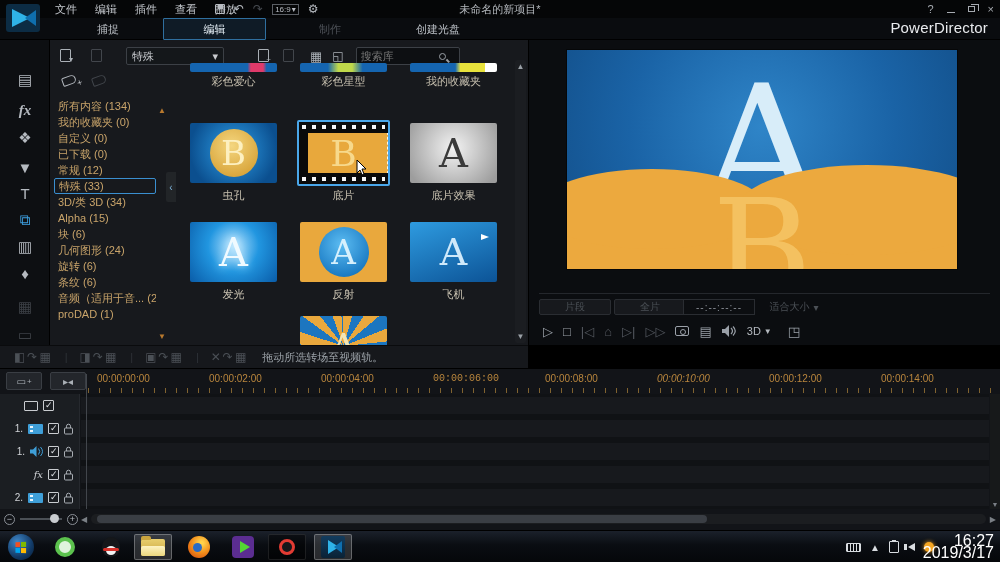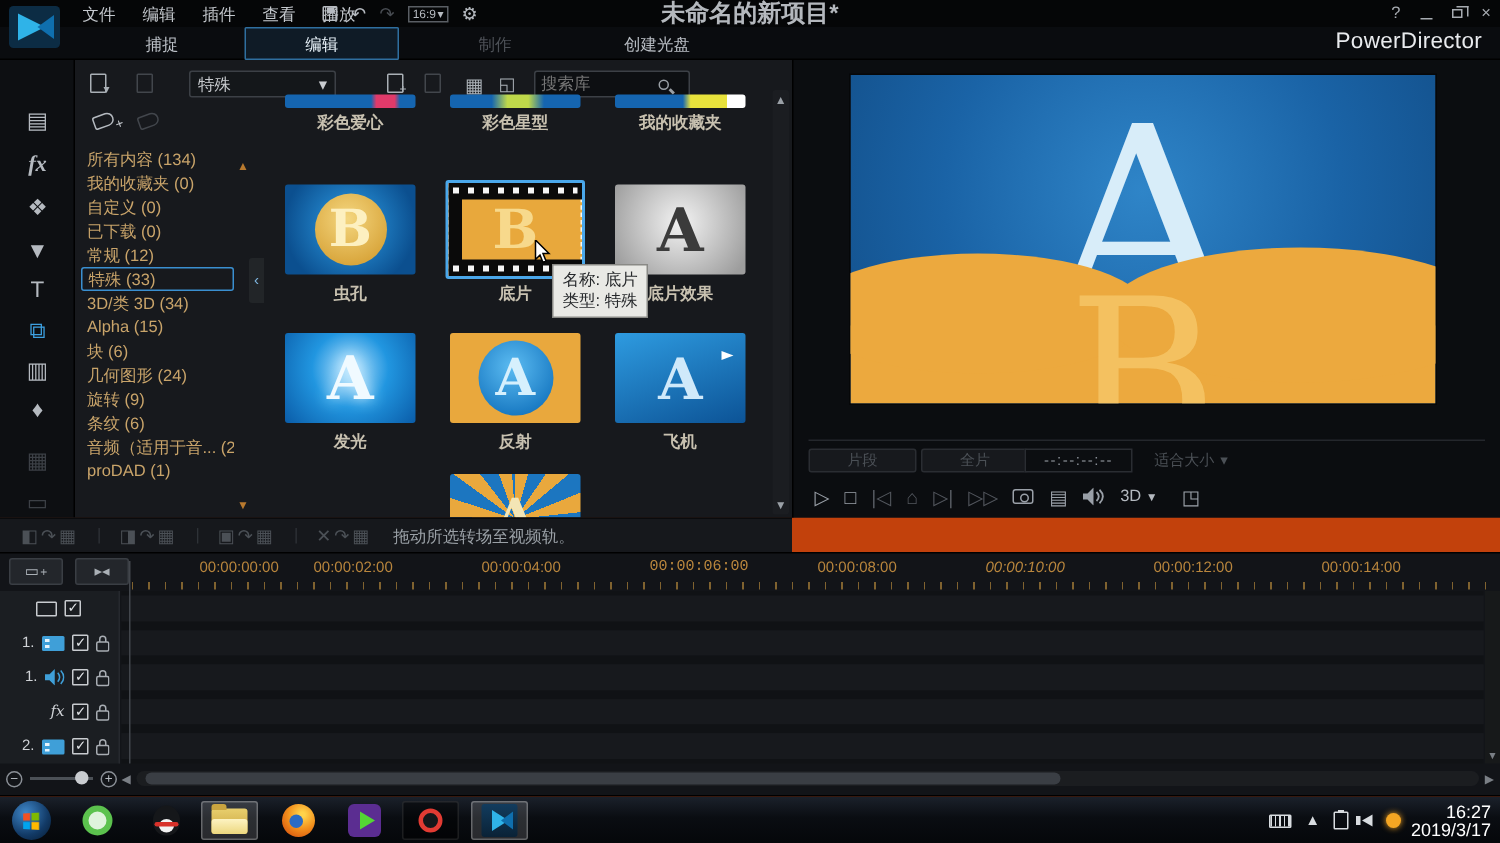--- a/index.html
+++ b/index.html
@@ -1,31 +1,31 @@
 <!DOCTYPE html>
 <html><head>
 <meta charset="utf-8">
 <style>
   * { margin:0; padding:0; box-sizing:border-box; }
   html,body { width:1000px; height:562px; overflow:hidden; background:#101216;
     font-family:"Liberation Sans","DejaVu Sans",sans-serif; color:#c8ccd1; }
-  #stage { position:relative; width:1000px; height:562px; background:#c2410c; }
+  #stage { position:relative; width:1000px; height:562px; background:#000000; }
 
   
   #titlebar { position:absolute; top:0; left:0; right:0; height:18px; background:#050607; z-index:30; }
   #applogo { position:absolute; top:2px; left:6px; width:34px; height:32px; z-index:40; }
   .menus { position:absolute; left:46px; top:0; height:18px; display:flex; align-items:center; }
   .menu { font-size:11px; color:#c4c8cd; padding:0 9px; cursor:default; }
   .qbar { position:absolute; left:215px; top:0; height:18px; display:flex; align-items:center; gap:9px; }
   .qico { font-size:12px; color:#b7bbc1; line-height:1; }
   .qico.dis { color:#474b51; }
   .floppy { width:10px; height:10px; border:1px solid #b7bbc1; border-radius:1px; position:relative; }
   .floppy:after { content:""; position:absolute; left:2px; top:0; width:5px; height:4px; background:#b7bbc1; }
   .ratiobox { font-size:8px; color:#b7bbc1; border:1px solid #5a5e64; padding:0 2px; height:11px; display:flex; align-items:center; gap:1px; }
-  .projtitle { position:absolute; left:0; right:0; top:0; height:18px; display:flex; justify-content:center; align-items:center; font-size:16px; color:#b4b8bd; pointer-events:none;font-weight:bold; }
+  .projtitle { position:absolute; left:0; right:0; top:0; height:18px; display:flex; justify-content:center; align-items:center; font-size:11px; color:#b4b8bd; pointer-events:none; }
   .winbtns { position:absolute; right:6px; top:0; height:18px; display:flex; align-items:center; gap:13px; z-index:35; }
   .wb { font-size:11px; color:#a7abb1; line-height:1; }
   .wb-min { width:8px; height:1px; background:#a7abb1; margin-top:6px; }
   .wb-rest { width:7px; height:6px; border:1px solid #a7abb1; position:relative; }
   .wb-rest:before { content:""; position:absolute; left:2px; top:-3px; width:7px; height:6px; border:1px solid #a7abb1; border-left:none; border-bottom:none; }
 
   
   #tabsrow { position:absolute; top:18px; left:0; right:0; height:22px; background:#0a0c0f; border-bottom:1px solid #000; z-index:25; }
   .modetab { position:absolute; top:0; height:22px; display:flex; align-items:center; justify-content:center; font-size:11px; color:#b9bec4; }
   .modetab.sel { border:1px solid #2f6f9f; background:#0f1b26; color:#eaf4fb; border-radius:1px; }
@@ -65,21 +65,21 @@
   .tag.dis:after { content:""; }
   .catlist { position:absolute; left:2px; top:26px; width:102px; }
   .cat { height:16px; display:flex; align-items:center; font-size:11px; color:#c9a46a; padding:0 4px; white-space:nowrap; overflow:hidden; }
   .cat.sel { border:1px solid #3a8fd0; border-radius:2px; }
   .catscroll { position:absolute; right:0; font-size:8px; color:#b8792e; }
 
   
   .collapse { position:absolute; left:116px; top:132px; width:10px; height:30px; background:#222528; border-radius:2px 0 0 2px; display:flex; align-items:center; justify-content:center; color:#7fb6e0; font-size:10px; }
 
   
-  #grid { position:absolute; left:128px; right:14px; top:18px; bottom:0; overflow:hidden;font-weight:bold; }
+  #grid { position:absolute; left:128px; right:14px; top:18px; bottom:0; overflow:hidden; }
   .thumb { position:absolute; width:87px; height:60px; border-radius:2px; overflow:hidden; }
   .tlabel { position:absolute; width:87px; text-align:center; font-size:11px; color:#c8c1b0; white-space:nowrap; }
   .serifL { font-family:"DejaVu Serif","Liberation Serif",serif; }
   .c1 { left:12px; } .c2 { left:122px; } .c3 { left:232px; }
   .strip { position:absolute; top:5px; width:87px; height:9px; border-radius:2px; }
   .s1 { background:linear-gradient(90deg,#1565b0 0 66%,#e03a6a 70% 84%,#1565b0 88%); }
   .s2 { background:linear-gradient(90deg,#1565b0 0 32%,#bfd84a 44% 60%,#1565b0 72%); }
   .s3 { background:linear-gradient(90deg,#1565b0 0 52%,#e8e23c 58% 86%,#fff 86%); }
   .lrow1 { top:16px; }
   .trow2 { top:65px; } .lrow2 { top:130px; }
@@ -185,21 +185,21 @@
   .ipd .t1 { width:0; height:0; border-left:11px solid #2fb3e8; border-top:7px solid transparent; border-bottom:7px solid transparent; }
   .ipd .t2 { position:absolute; right:3px; width:0; height:0; border-right:8px solid #0f6fae; border-top:6px solid transparent; border-bottom:6px solid transparent; }
   .tray { position:absolute; right:66px; top:0; height:32px; display:flex; align-items:center; gap:9px; }
   .trayico { color:#d8dce0; font-size:10px; }
   .ikbd { width:15px; height:9px; border:1px solid #d8dce0; border-radius:1px; background:repeating-linear-gradient(90deg,#d8dce0 0 1px,transparent 1px 3px); }
   .iclip { width:10px; height:12px; border:1px solid #d8dce0; border-radius:1px; position:relative; }
   .iclip:before { content:""; position:absolute; left:2px; top:-2px; width:4px; height:2px; background:#d8dce0; }
   .ispk { width:0; height:0; border-right:7px solid #d8dce0; border-top:4px solid transparent; border-bottom:4px solid transparent; position:relative; }
   .ispk:after { content:""; position:absolute; left:-4px; top:-3px; width:3px; height:6px; background:#d8dce0; }
   .idot { width:10px; height:10px; border-radius:50%; background:#f5a623; box-shadow:0 0 4px #f5a623; }
-  .clock { position:absolute; right:6px; top:4px; text-align:right; font-size:12px; line-height:12px; color:#fff; }
+  .clock { position:absolute; right:6px; top:4px; text-align:right; font-size:16px; line-height:12px; color:#fff; }
 
   svg { display:block; }
 </style>
 </head>
 <body>
 
 <div id="stage">
 
   <div id="titlebar">
     <div class="menus">
@@ -288,21 +288,21 @@
           <div class="cat">所有内容 (134)</div>
           <div class="cat">我的收藏夹 (0)</div>
           <div class="cat">自定义 (0)</div>
           <div class="cat">已下载 (0)</div>
           <div class="cat">常规 (12)</div>
           <div class="cat sel">特殊 (33)</div>
           <div class="cat">3D/类 3D (34)</div>
           <div class="cat">Alpha (15)</div>
           <div class="cat">块 (6)</div>
           <div class="cat">几何图形 (24)</div>
-          <div class="cat">旋转 (9)</div>
+          <div class="cat">旋转 (6)</div>
           <div class="cat">条纹 (6)</div>
           <div class="cat">音频（适用于音... (2)</div>
           <div class="cat">proDAD (1)</div>
         </div>
         <span class="catscroll" style="top:34px;">▲</span>
         <span class="catscroll" style="bottom:4px;">▼</span>
       </div>
 
       <div class="collapse">‹</div>
 
@@ -344,24 +344,20 @@
 
         <div class="thumb trow4 c2 th-r4b serifL">A</div>
 
       </div>
 
       <div class="contentscroll">
         <span>▲</span>
         <span>▼</span>
       </div>
 
-      <div id="tooltip">
-        <div>名称: 底片</div>
-        <div>类型: 特殊</div>
-      </div>
       <div id="cursor">
         <svg width="12" height="16" viewBox="0 0 12 16">
             <polygon points="1,0 1,13 4,10 6,15 8,14 6,9 10,9" fill="#fff" stroke="#000" stroke-width="1"></polygon>
           </svg>
       </div>
     </div>
 
     <div id="prevpanel">
       <div id="video">
         <div class="bigA">A</div>
@@ -411,21 +407,21 @@
     <span class="tsep">|</span>
     <span class="tgrp">✕↷▦</span>
     <span class="thint">拖动所选转场至视频轨。</span>
   </div>
 
   <div id="timeline">
     <div class="tlbtn" style="left:6px;">▭<span style="font-size:8px;">+</span></div>
     <div class="tlbtn" style="left:50px;">▸◂</div>
 
     <div class="ruler">
-      <span class="ts" style="left:9px;margin-left:36px;">00:00:00:00</span>
+      <span class="ts" style="left:9px;">00:00:00:00</span>
       <span class="ts" style="left:121px;">00:00:02:00</span>
       <span class="ts" style="left:233px;">00:00:04:00</span>
       <span class="ts" style="left:345px;font-family:Liberation Mono, monospace;">00:00:06:00</span>
       <span class="ts" style="left:457px;">00:00:08:00</span>
       <span class="ts" style="left:569px;font-style:italic;">00:00:10:00</span>
       <span class="ts" style="left:681px;">00:00:12:00</span>
       <span class="ts" style="left:793px;">00:00:14:00</span>
       <div class="ticks"></div>
     </div>
 

